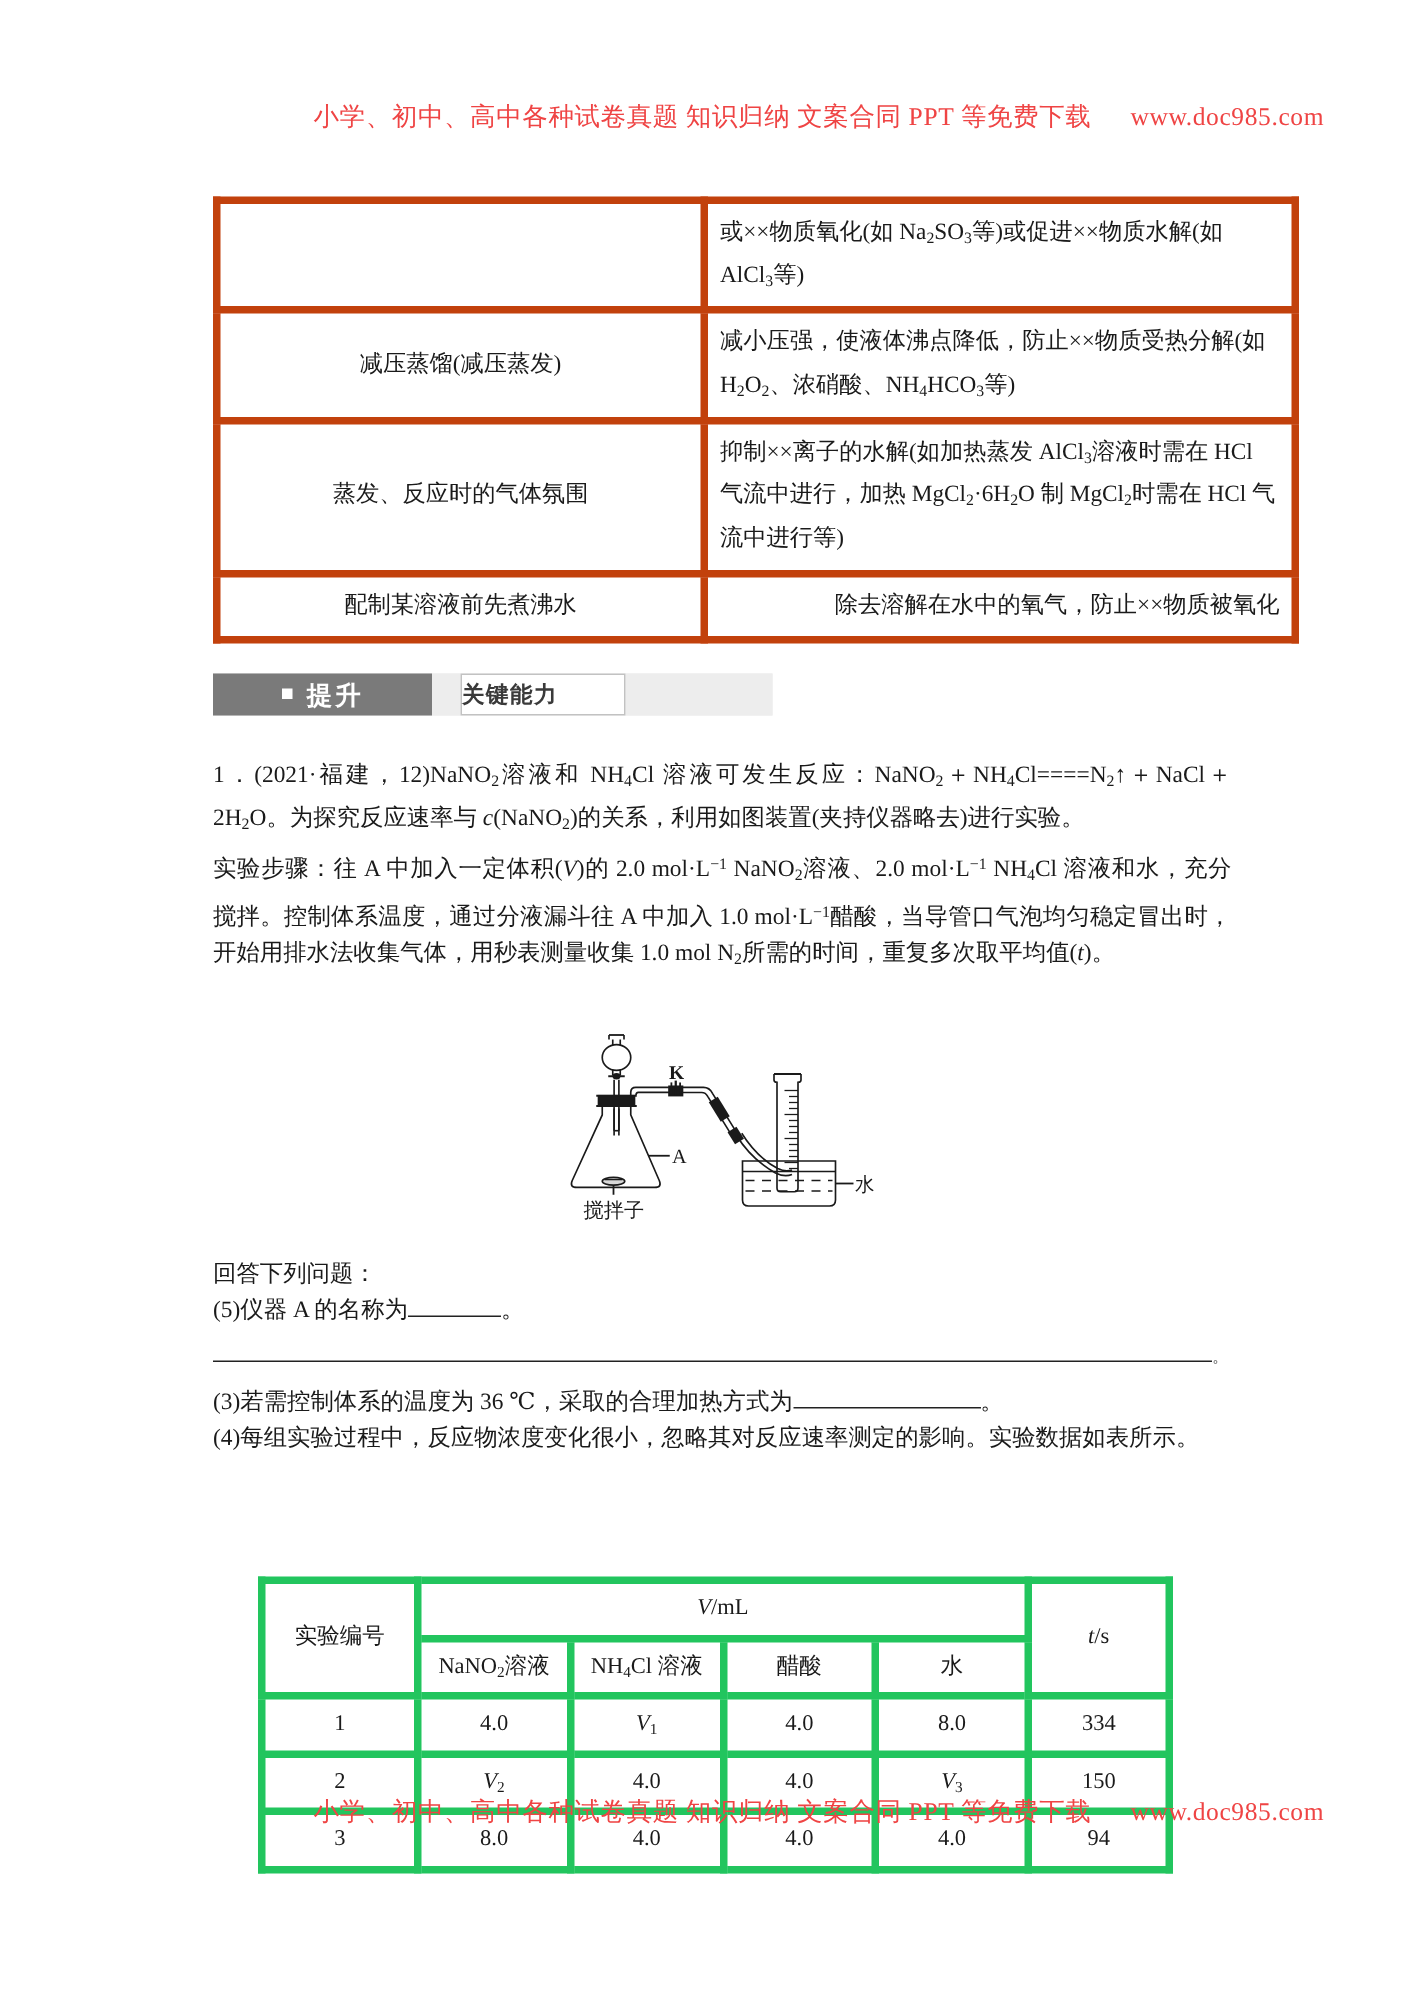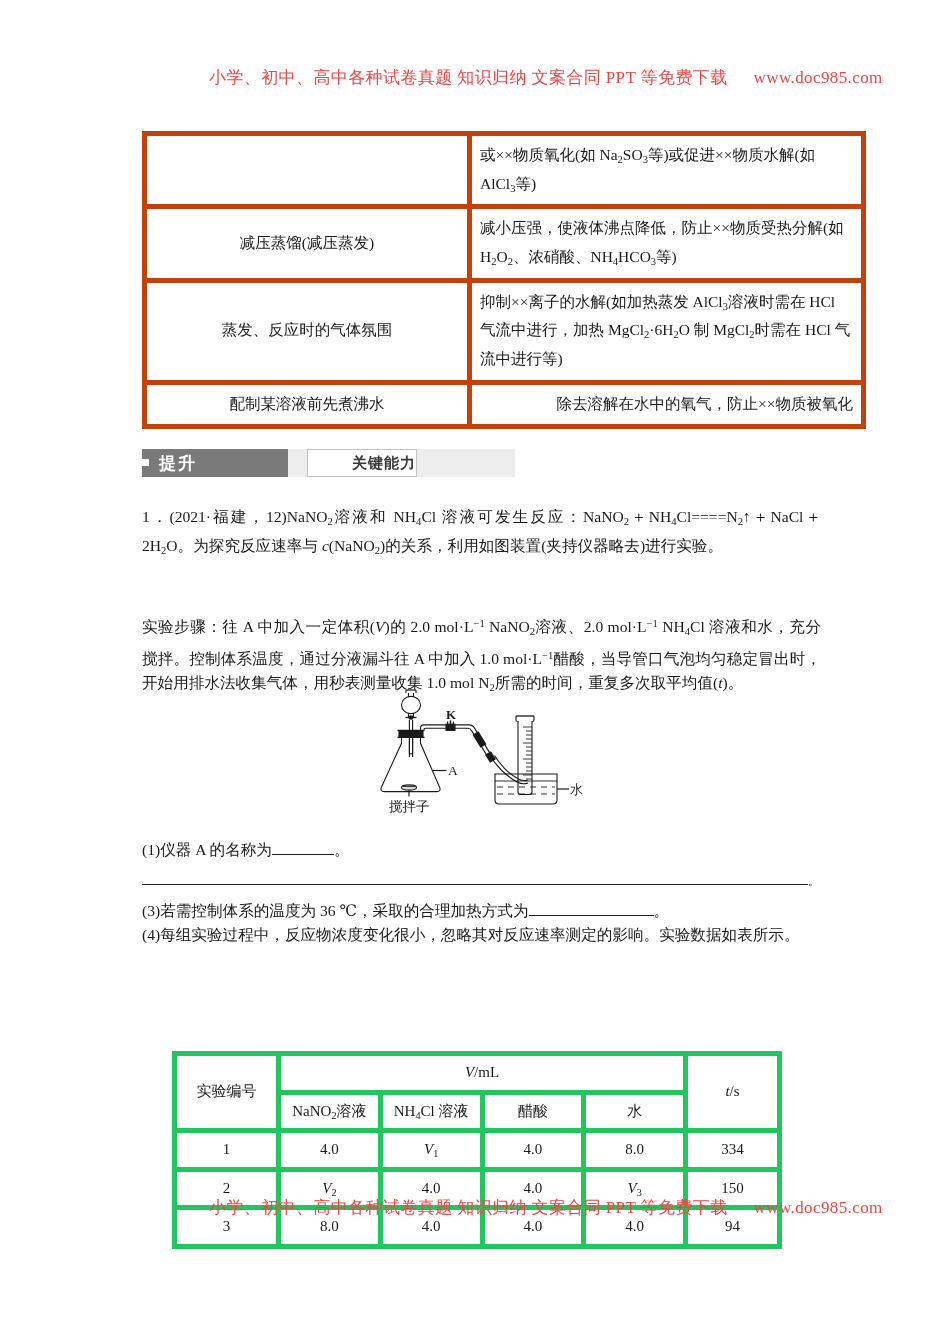--- a/index.html
+++ b/index.html
@@ -77,20 +77,21 @@
     position: absolute;
     left: 0px; top: 0px;
     width: 146px; height: 28px;
     background: #7a7a7a;
     color: #ffffff;
     font-family: "Liberation Sans", sans-serif;
     font-weight: bold;
     font-size: 17px;
     display: flex;
     align-items: center;
+    justify-content: center;
     letter-spacing: 2px;
   }
   .banner .tab-dark .sq {
     display: inline-block;
     width: 7px; height: 7px;
     background: #ffffff;
     margin-right: 10px;
     position: relative;
     top: -1px;
   }
@@ -100,36 +101,36 @@
     width: 110px; height: 28px;
     background: #ffffff;
     border: 1px solid #c2c2c2;
     box-sizing: border-box;
     color: #3a3a3a;
     font-family: "Liberation Sans", sans-serif;
     font-weight: bold;
     font-size: 15px;
     display: flex;
     align-items: center;
-    justify-content: flex-end;
+    justify-content: flex-start;
     letter-spacing: 1px;
   }
 
   
   .para {
     position: absolute;
     left: 142px;
     width: 679px;
     font-size: 15.6px;
     line-height: 24px;
     text-align: justify;
     text-justify: inter-ideograph;
   }
   .p-q1    { top: 505px; }
-  .p-steps { top: 565px; margin-top: 47px; }
+  .p-steps { top: 565px; }
   .p-ans   { top: 838px; }
 
   .ul-s  { display:inline-block; border-bottom:1px solid #222; width: 62px; height: 15px; }
   .ul-m  { display:inline-block; border-bottom:1px solid #222; width: 125px; height: 15px; }
   .ul-l  { display:inline-block; border-bottom:1px solid #222; width: 254px; height: 15px; }
   .ul-full { display:inline-block; border-bottom:1px solid #222; width: 666px; height: 15px; }
 
   
   .figure {
     position: absolute;
@@ -302,22 +303,23 @@
       </g>
 
       <text x="76" y="33" font-family="Liberation Serif, serif" font-size="13" font-weight="bold" fill="#1a1a1a">K</text>
       <text x="78" y="89" font-family="Liberation Serif, serif" font-size="13.5" fill="#1a1a1a">A</text>
       <text x="200" y="108" font-family="Liberation Sans, sans-serif" font-size="13" fill="#1a1a1a">水</text>
       <text x="19" y="125" font-family="Liberation Sans, sans-serif" font-size="13.5" fill="#1a1a1a">搅拌子</text>
     </svg>
   </div>
 
   <div class="para p-ans">
+    <div>回答下列问题：</div>
     <div>
-      <span>(1)仪器 A 的名称为</span><span class="ul-s"></span><span>。</span>
+      <span>(5)仪器 A 的名称为</span><span class="ul-s"></span><span>。</span>
     </div>
     <div style="height:6px"></div>
     <div>
       <span class="ul-full"></span><span style="font-size:11px;">。</span>
     </div>
     <div style="height:6px"></div>
     <div>
       <span>(3)若需控制体系的温度为 36 ℃，采取的合理加热方式为</span><span class="ul-m"></span><span>。</span>
     </div>
     <div>(4)每组实验过程中，反应物浓度变化很小，忽略其对反应速率测定的影响。实验数据如表所示。</div>

